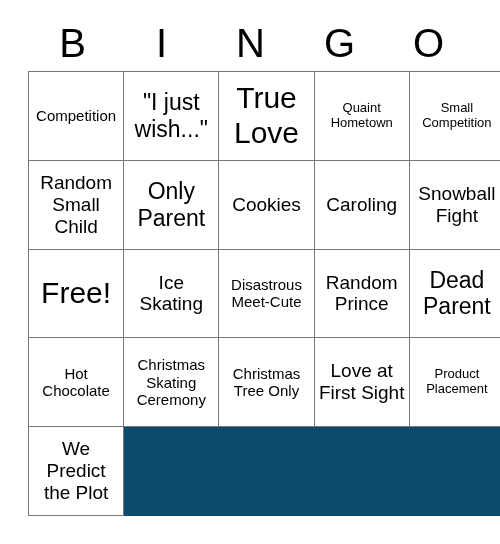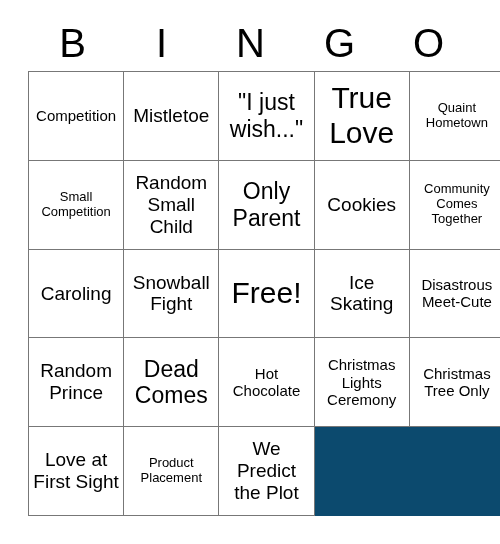--- a/index.html
+++ b/index.html
@@ -99,46 +99,40 @@
     <div class="header-letter">G</div>
     <div class="header-letter">O</div>
   </div>
 
   <div id="grid">
 
     <div class="cell">
       <span class="cell-text fs-sm">Competition</span>
     </div>
     <div class="cell">
-      <span class="cell-text fs-md">Mistletoe</span>
-    </div>
-    <div class="cell">
       <span class="cell-text fs-lg">"I just wish..."</span>
     </div>
     <div class="cell">
       <span class="cell-text fs-xl">True Love</span>
     </div>
     <div class="cell">
       <span class="cell-text fs-xs">Quaint Hometown</span>
     </div>
 
     <div class="cell">
       <span class="cell-text fs-xs">Small Competition</span>
     </div>
     <div class="cell">
       <span class="cell-text fs-md">Random Small Child</span>
     </div>
     <div class="cell">
       <span class="cell-text fs-lg">Only Parent</span>
     </div>
     <div class="cell">
       <span class="cell-text fs-md">Cookies</span>
-    </div>
-    <div class="cell">
-      <span class="cell-text fs-xs">Community Comes Together</span>
     </div>
 
     <div class="cell">
       <span class="cell-text fs-md">Caroling</span>
     </div>
     <div class="cell">
       <span class="cell-text fs-md">Snowball Fight</span>
     </div>
     <div class="cell">
       <span class="cell-text fs-xl">Free!</span>
@@ -147,27 +141,27 @@
       <span class="cell-text fs-md">Ice Skating</span>
     </div>
     <div class="cell">
       <span class="cell-text fs-sm">Disastrous Meet-Cute</span>
     </div>
 
     <div class="cell">
       <span class="cell-text fs-md">Random Prince</span>
     </div>
     <div class="cell">
-      <span class="cell-text fs-lg">Dead Comes</span>
+      <span class="cell-text fs-lg">Dead Parent</span>
     </div>
     <div class="cell">
       <span class="cell-text fs-sm">Hot Chocolate</span>
     </div>
     <div class="cell">
-      <span class="cell-text fs-sm">Christmas Lights Ceremony</span>
+      <span class="cell-text fs-sm">Christmas Skating Ceremony</span>
     </div>
     <div class="cell">
       <span class="cell-text fs-sm">Christmas Tree Only</span>
     </div>
 
     <div class="cell">
       <span class="cell-text fs-md">Love at First Sight</span>
     </div>
     <div class="cell">
       <span class="cell-text fs-xs">Product Placement</span>

